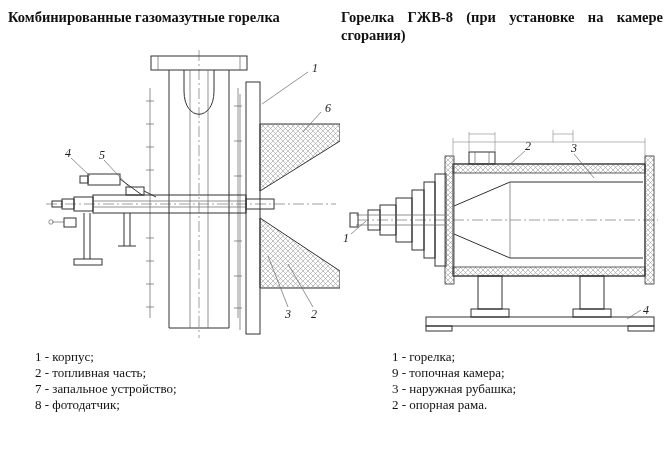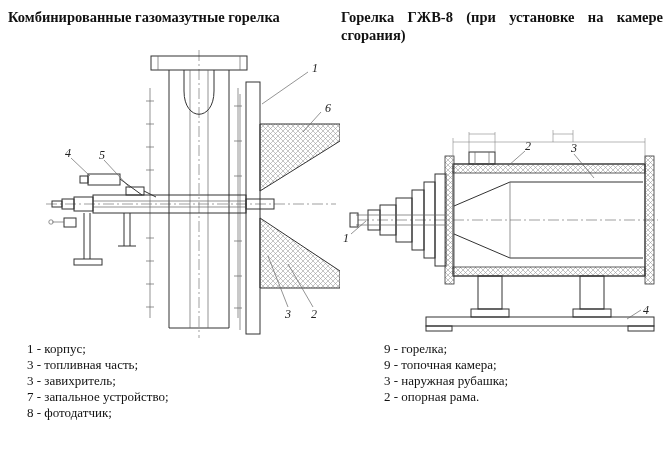--- a/index.html
+++ b/index.html
@@ -10,21 +10,21 @@
   }
   .fig-title{
     position:absolute;margin:0;font-size:14.5px;font-weight:700;line-height:1.25;
   }
   .fig-title.left{left:8px;top:8px;width:330px;}
   .fig-title.right{left:341px;top:8px;width:322px;text-align:justify;}
   .drawing{position:absolute;}
   .drawing.left{left:38px;top:46px;}
   .drawing.right{left:338px;top:120px;}
   .legend{
-    position:absolute;list-style:none;margin:0;padding:0;
+    position:absolute;list-style:none;margin:8px;padding:0;
     font-size:13px;line-height:15.9px;color:#111;
   }
   .legend.left{left:27px;top:341px;}
   .legend.right{left:384px;top:341px;}
   svg{display:block;}
   .cline{stroke:#333;stroke-width:1;fill:none;}
   .thin{stroke:#666;stroke-width:0.7;fill:none;}
   .dim{stroke:#888;stroke-width:0.6;fill:none;}
   .axis{stroke:#777;stroke-width:0.7;fill:none;stroke-dasharray:11 3 2 3;}
   .callout{font-family:"Liberation Serif",serif;font-style:italic;font-size:12px;fill:#222;}
@@ -210,26 +210,25 @@
       <text class="callout" x="233" y="32">3</text>
       <line class="thin" x1="13" y1="114" x2="28" y2="101"></line>
       <text class="callout" x="5" y="122">1</text>
       <line class="thin" x1="303" y1="190" x2="289" y2="199"></line>
       <text class="callout" x="305" y="194">4</text>
     </g>
   </svg>
 
   <ul class="legend left">
     <li>1 - корпус;</li>
-    <li>3 - топливная часть;</li>
-    <li>3 - завихритель;</li>
+    <li>2 - топливная часть;</li>
     <li>7 - запальное устройство;</li>
     <li>8 - фотодатчик;</li>
   </ul>
 
   <ul class="legend right">
-    <li>9 - горелка;</li>
+    <li>1 - горелка;</li>
     <li>9 - топочная камера;</li>
     <li>3 - наружная рубашка;</li>
     <li>2 - опорная рама.</li>
   </ul>
 
 </div>
 
 </body></html>

